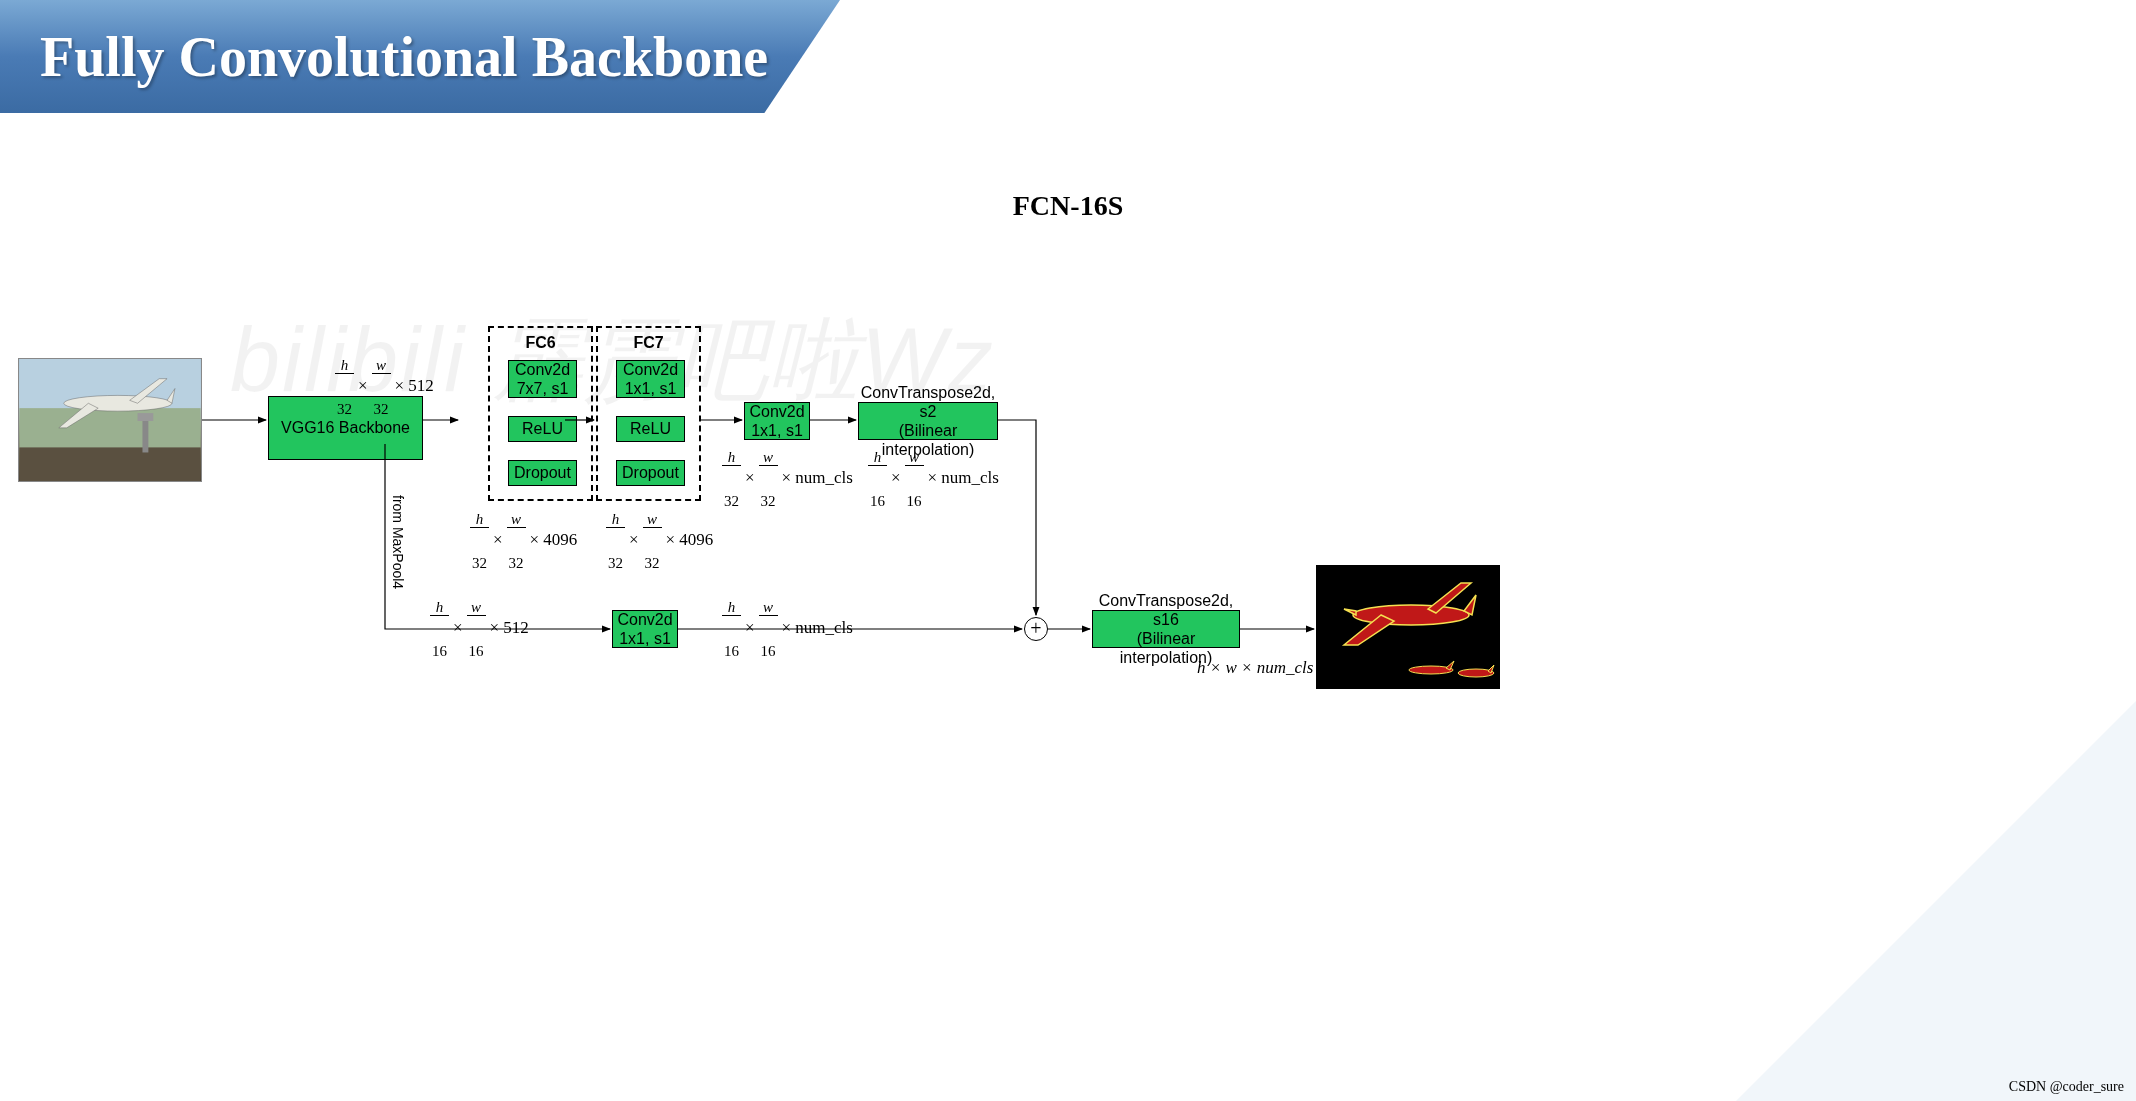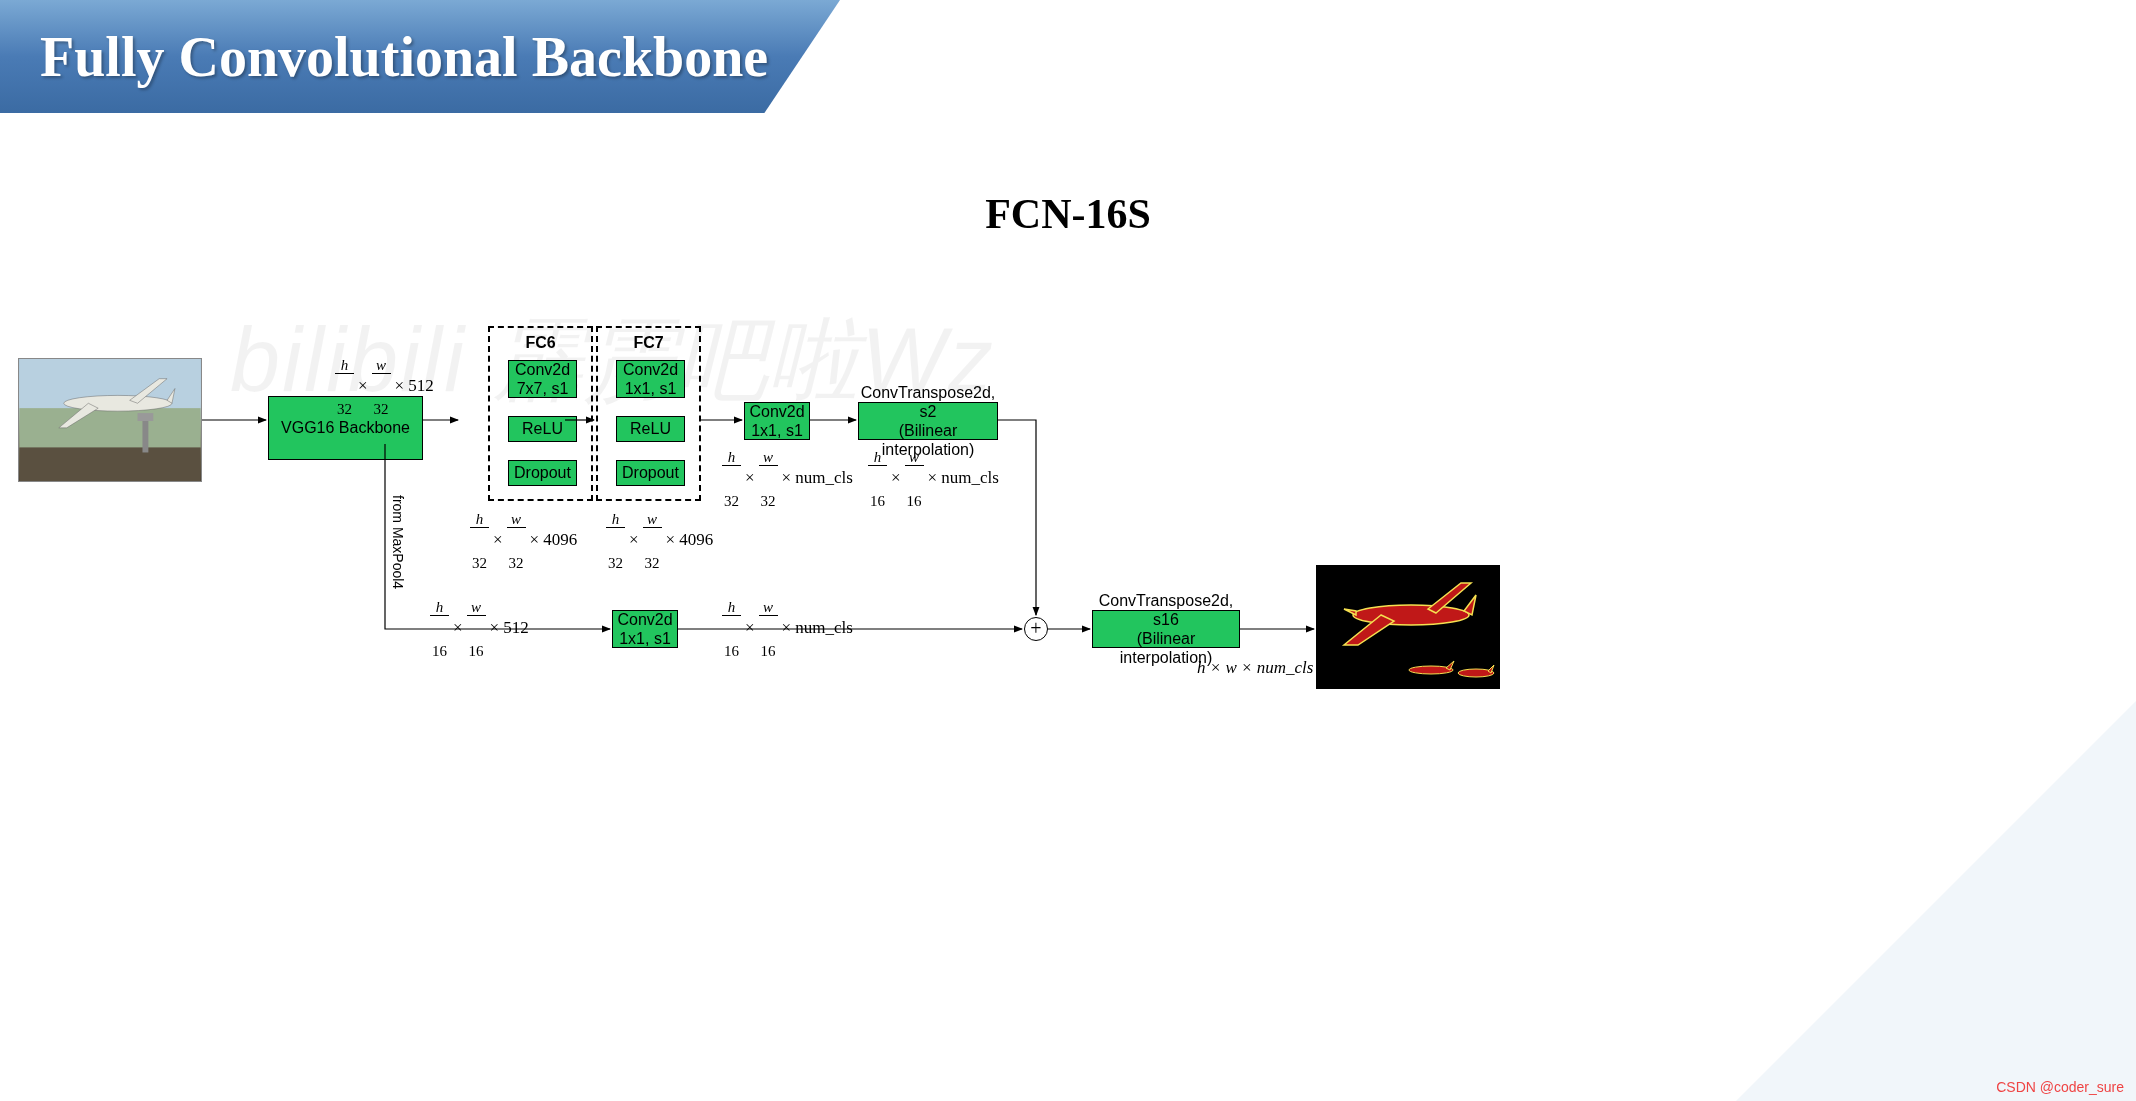--- a/index.html
+++ b/index.html
@@ -29,21 +29,21 @@
     font-weight: bold;
     font-family: "Times New Roman", serif;
     text-shadow: 2px 2px 3px rgba(0,0,0,0.3);
   }
   .subtitle {
     position: absolute;
     top: 190px;
     left: 0;
     width: 100%;
     text-align: center;
-    font-size: 42px;
+    font-size: 28px;
     font-weight: bold;
     font-family: "Times New Roman", serif;
   }
   .diagram {
     position: absolute;
     top: 310px;
     left: 0;
     width: 2136px;
     height: 600px;
   }
@@ -138,22 +138,22 @@
     position: absolute;
     background: #000;
     overflow:hidden;
   }
   .output-img svg { width:100%; height:100%; }
   .footer-credit {
     position: absolute;
     bottom: 6px;
     right: 12px;
     font-size: 14px;
-    color: #ef4444;
-    font-family: Liberation Sans, sans-serif;
+    color: #000000;
+    font-family: Liberation Serif, serif;
   }
   .deco-triangle {
     position:absolute;
     right:0;
     bottom:0;
     width:400px;
     height:400px;
     background: rgba(120,170,210,0.1);
     clip-path: polygon(100% 0, 100% 100%, 0 100%);
     pointer-events:none;

